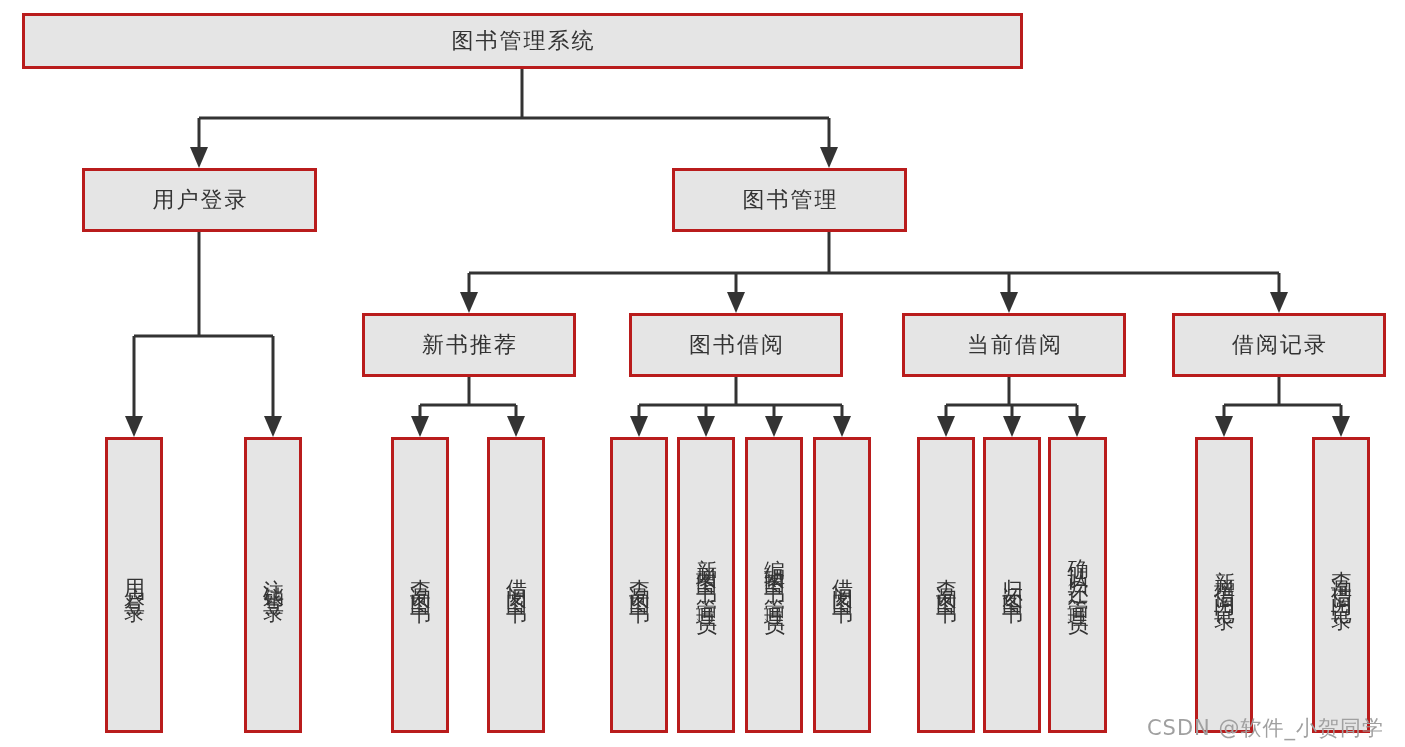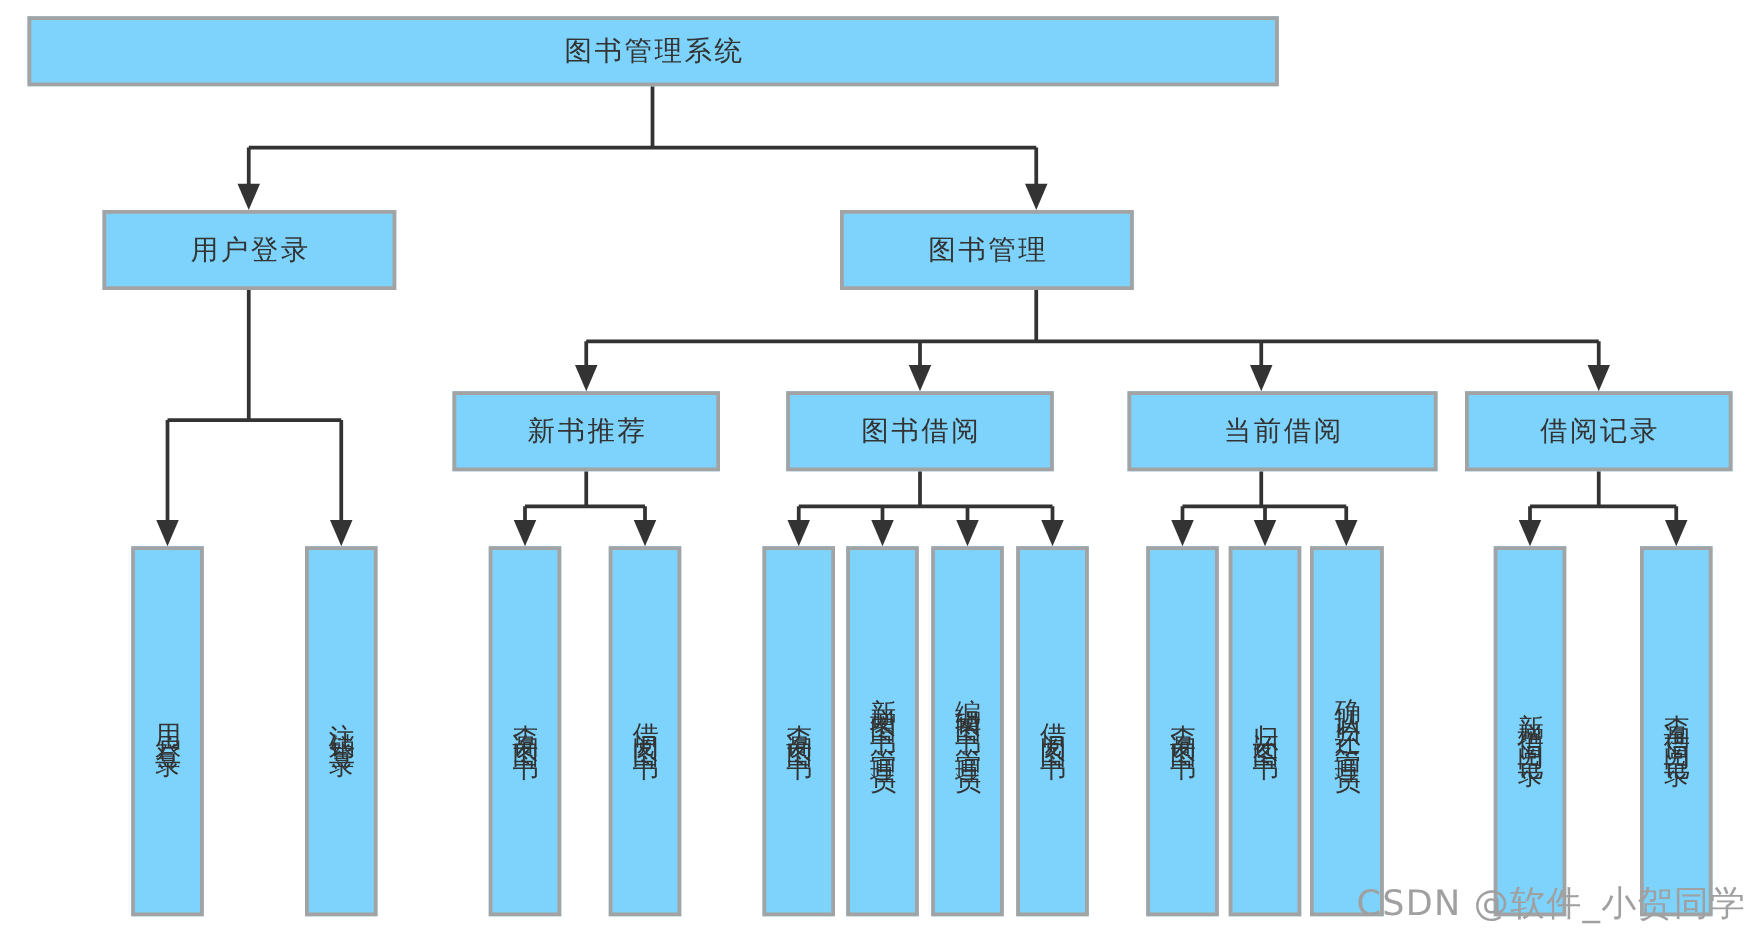--- a/index.html
+++ b/index.html
@@ -5,34 +5,34 @@
   * { margin: 0; padding: 0; box-sizing: border-box; }
   html, body { background: #ffffff; }
   body {
     width: 1405px; height: 747px;
     font-family: "DejaVu Sans", "Liberation Sans", sans-serif;
     position: relative; overflow: hidden;
   }
   .stage { position: absolute; left: 0; top: 0; width: 1405px; height: 747px; background: #ffffff; }
   svg.connectors { position: absolute; left: 0; top: 0; width: 1405px; height: 747px; }
   .box {
-    position: absolute; background: #7dd3fc;
-    border: 3px solid #a3a3a3; color: #333333;
+    position: absolute; background: #e5e5e5;
+    border: 3px solid #b91c1c; color: #333333;
     display: flex; align-items: center; justify-content: center;
   }
   .h-label { font-size: 22px; letter-spacing: 2px; text-indent: 2px; white-space: nowrap; color: #333333; }
   .leaf .v-label {
     writing-mode: vertical-rl; text-orientation: mixed;
     font-size: 21px; letter-spacing: 8px; line-height: 1.1;
     color: #333333;
   }
   .leaf { padding-bottom: 14px; }
   .watermark {
-    position: absolute; right: 8px; bottom: 5px;
-    font-size: 28px; letter-spacing: 1px; color: #a0a0a0; white-space: nowrap;
+    position: absolute; right: 21px; bottom: 5px;
+    font-size: 21px; letter-spacing: 1px; color: #a0a0a0; white-space: nowrap;
   }
 </style>
 </head>
 <body>
 
 <div class="stage">
 
   <svg class="connectors" viewBox="0 0 1405 747">
 
     <g stroke="#333333" stroke-width="3" fill="none">
@@ -122,21 +122,21 @@
   <div class="box" style="left:672px;top:168px;width:235px;height:64px">
     <span class="h-label">图书管理</span>
   </div>
 
   <div class="box" style="left:629px;top:313px;width:214px;height:64px">
     <span class="h-label">图书借阅</span>
   </div>
   <div class="box" style="left:362px;top:313px;width:214px;height:64px">
     <span class="h-label">新书推荐</span>
   </div>
-  <div class="box" style="left:902px;top:313px;width:248px;height:64px">
+  <div class="box" style="left:902px;top:313px;width:224px;height:64px">
     <span class="h-label">当前借阅</span>
   </div>
   <div class="box" style="left:1172px;top:313px;width:214px;height:64px">
     <span class="h-label">借阅记录</span>
   </div>
 
   <div class="box leaf" style="left:105px;top:437px;width:58px;height:296px">
     <span class="v-label">用户登录</span>
   </div>
   <div class="box leaf" style="left:244px;top:437px;width:58px;height:296px">

